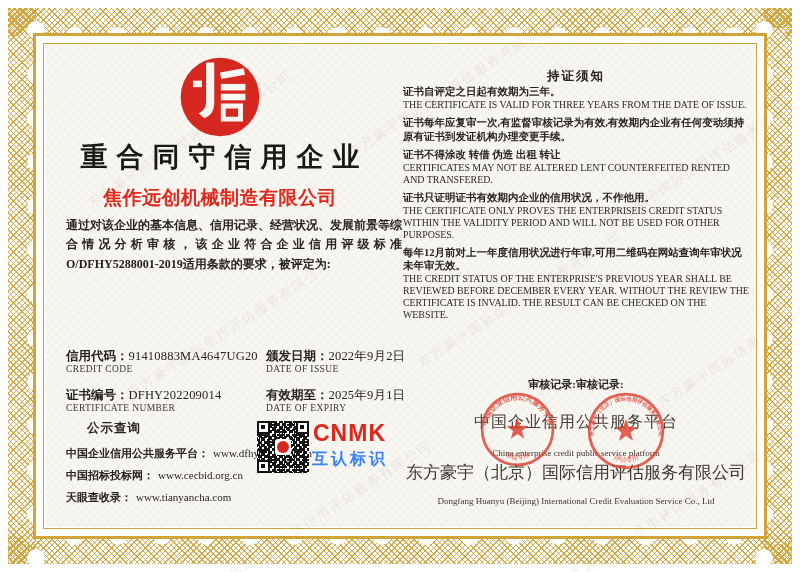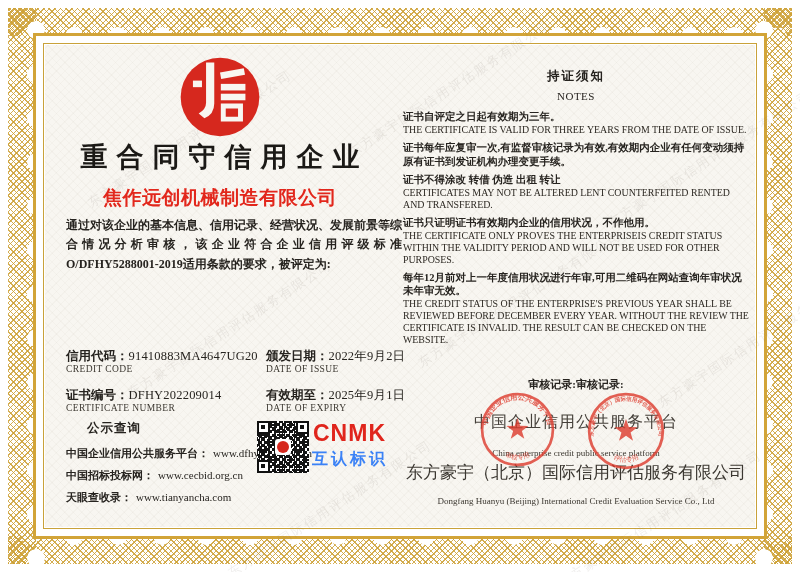--- a/index.html
+++ b/index.html
@@ -177,21 +177,20 @@
     <div class="qf qf-tl"></div>
     <div class="qf qf-tr"></div>
     <div class="qf qf-bl"></div>
     <div class="qr-logo"></div>
   </div>
   <div class="abs cnmk">CNMK</div>
   <div class="abs mutual">互认标识</div>
 
   <div class="abs notes-col">
     <div class="nt-cn">持证须知</div>
-    <div class="nt-en">NOTES</div>
     <div class="note">
       <div class="note-cn">证书自评定之日起有效期为三年。</div>
       <div class="note-en">THE CERTIFICATE IS VALID FOR THREE YEARS FROM THE DATE OF ISSUE.</div>
     </div>
     <div class="note">
       <div class="note-cn">证书每年应复审一次,有监督审核记录为有效,有效期内企业有任何变动须持原有证书到发证机构办理变更手续。</div>
     </div>
     <div class="note">
       <div class="note-cn">证书不得涂改 转借 伪造 出租 转让</div>
       <div class="note-en">CERTIFICATES MAY NOT BE ALTERED LENT COUNTERFEITED RENTED AND TRANSFERED.</div>

